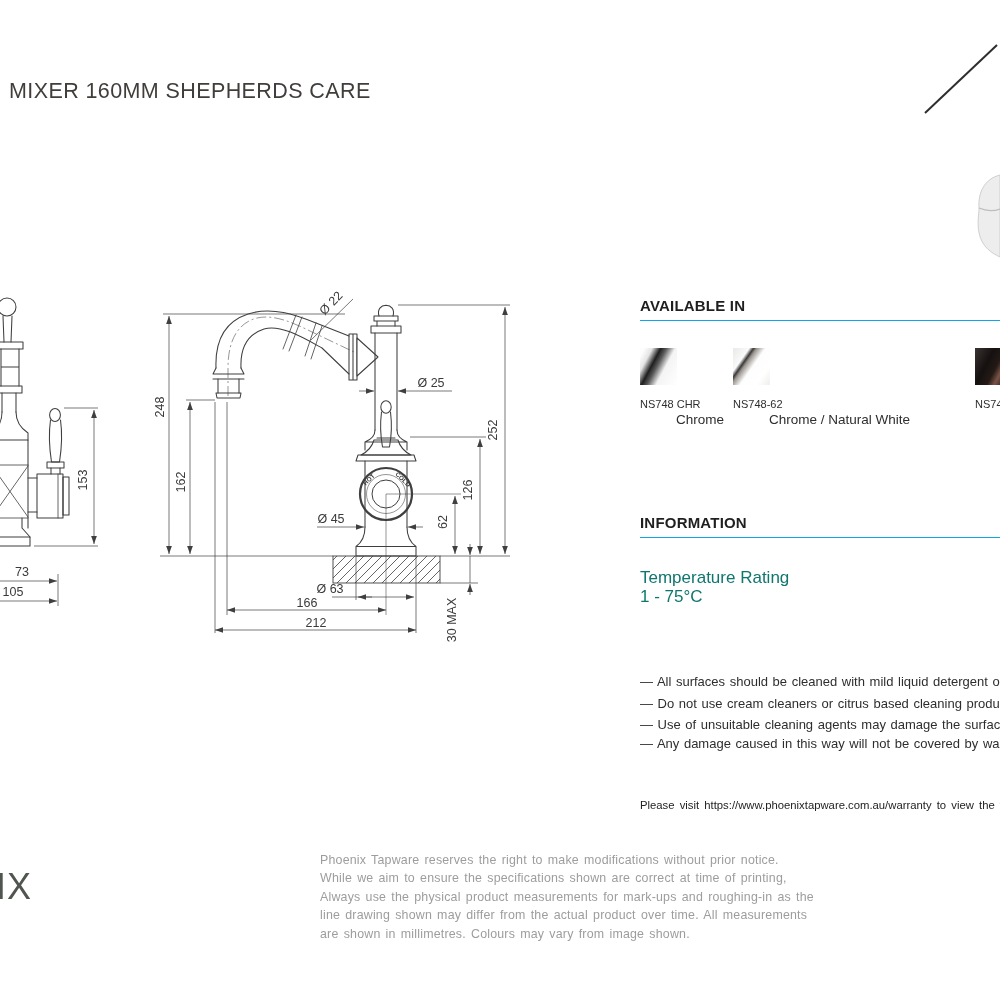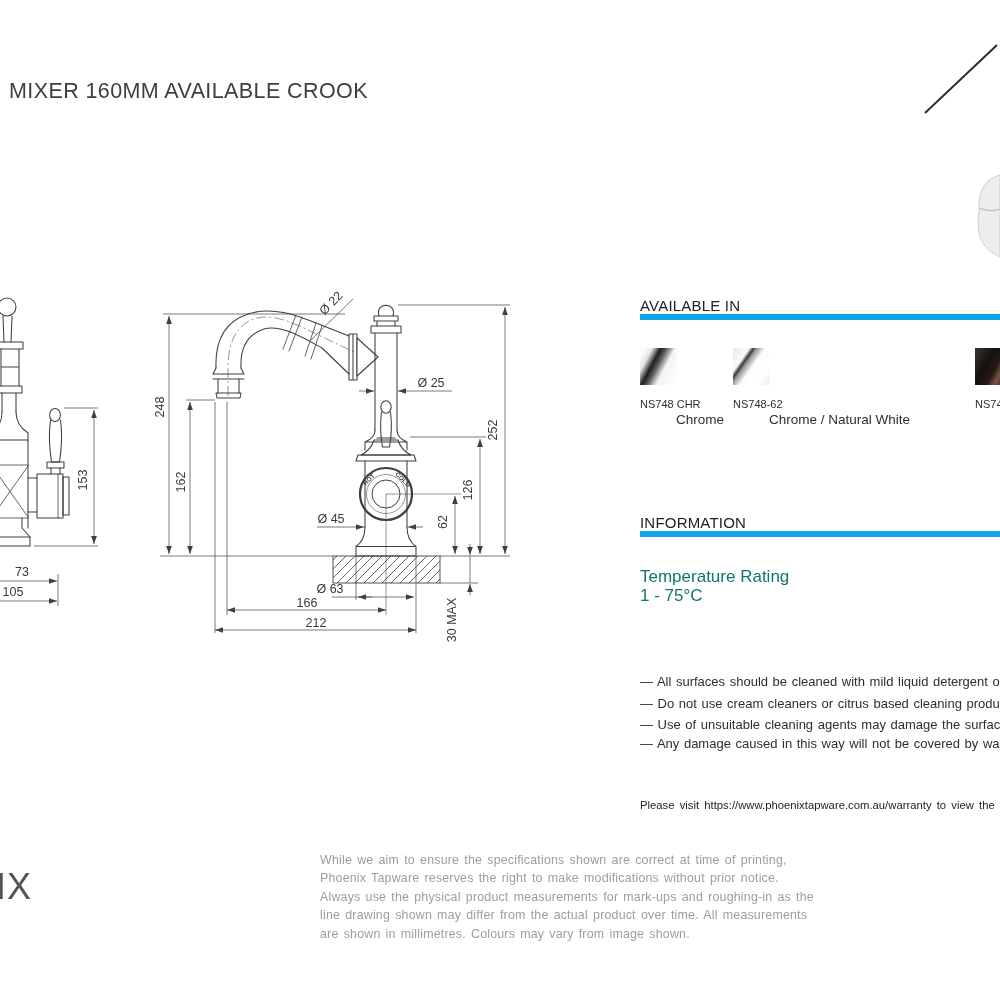--- a/index.html
+++ b/index.html
@@ -9,22 +9,22 @@
 
   .product-title{position:absolute;left:9px;top:79px;font-size:21.5px;
        color:#403d3a;letter-spacing:.4px;white-space:nowrap;}
 
   .corner-svg{position:absolute;left:915px;top:35px;}
   .photo-svg{position:absolute;left:970px;top:163px;}
   .drawing-svg{position:absolute;left:0;top:290px;}
 
   
   .section{position:absolute;left:640px;width:360px;}
-  .section h2{margin:0;font-size:15px;font-weight:normal;color:#1f1f1f;
-       letter-spacing:.2px;border-bottom:6px solid #0ea5e9;
+  .section h2{margin:0;font-size:15px;font-weight:bold;color:#1f1f1f;
+       letter-spacing:.2px;padding-bottom:6px;border-bottom:1px solid #0ea5e9;
        white-space:nowrap;}
   .sec-available{top:297px;height:130px;}
   .sec-information{top:466px;margin-top:48px;}
   .sec-maintenance{top:645px;}
 
   .finish{position:absolute;top:51px;}
   .finish .sw{width:37px;height:37px;}
   .finish .code{margin-top:13px;font-size:11px;color:#2e2e2e;white-space:nowrap;}
   .finish .name{margin-top:2px;font-size:13.5px;color:#2e2e2e;white-space:nowrap;margin-left:36px;}
   .f0{left:0px;} .f1{left:93px;} .f2{left:238px;} .f3{left:335px;}
@@ -65,21 +65,21 @@
   .benchstroke{stroke:#3f3f3f;stroke-width:.9;}
   .dimtxt{font-family:"Liberation Sans",sans-serif;font-size:12.5px;fill:#3a3a3a;text-anchor:middle;}
   .dtxt{font-family:"Liberation Sans",sans-serif;font-size:6.2px;font-weight:bold;
         fill:#3a3a3a;text-anchor:middle;letter-spacing:.2px;}
 </style>
 </head>
 <body>
 
 <div class="page">
 
-  <div class="product-title">MIXER 160MM AVAILABLE CROOK</div>
+  <div class="product-title">MIXER 160MM SHEPHERDS CARE</div>
 
   <svg class="corner-svg" width="90" height="90">
     <line x1="10" y1="78" x2="82" y2="10" stroke="#2e2e2e" stroke-width="2"></line>
   </svg>
 
   <svg class="photo-svg" width="30" height="110">
     <path d="M30,12 C14,16 8,30 9,45 L9,48 C6,70 10,85 30,94 Z" fill="#ededed" stroke="#cfcfcf" stroke-width="1"></path>
     <path d="M9,45 C16,48 24,48 30,46" fill="none" stroke="#bdbdbd" stroke-width="1.2"></path>
   </svg>
 
@@ -244,20 +244,20 @@
       <div class="item">— Use of unsuitable cleaning agents may damage the surface.</div>
       <div class="item">— Any damage caused in this way will not be covered by warranty</div>
     </div>
   </div>
 
   <div class="warranty-note">Please visit https://www.phoenixtapware.com.au/warranty to view the full</div>
 
   <div class="brand-logo">IX</div>
 
   <div class="disclaimer">
+    <div>Phoenix Tapware reserves the right to make modifications without prior notice.</div>
     <div>While we aim to ensure the specifications shown are correct at time of printing,</div>
-    <div>Phoenix Tapware reserves the right to make modifications without prior notice.</div>
     <div>Always use the physical product measurements for mark-ups and roughing-in as the</div>
     <div>line drawing shown may differ from the actual product over time. All measurements</div>
     <div>are shown in millimetres. Colours may vary from image shown.</div>
   </div>
 
 </div>
 
 </body></html>

